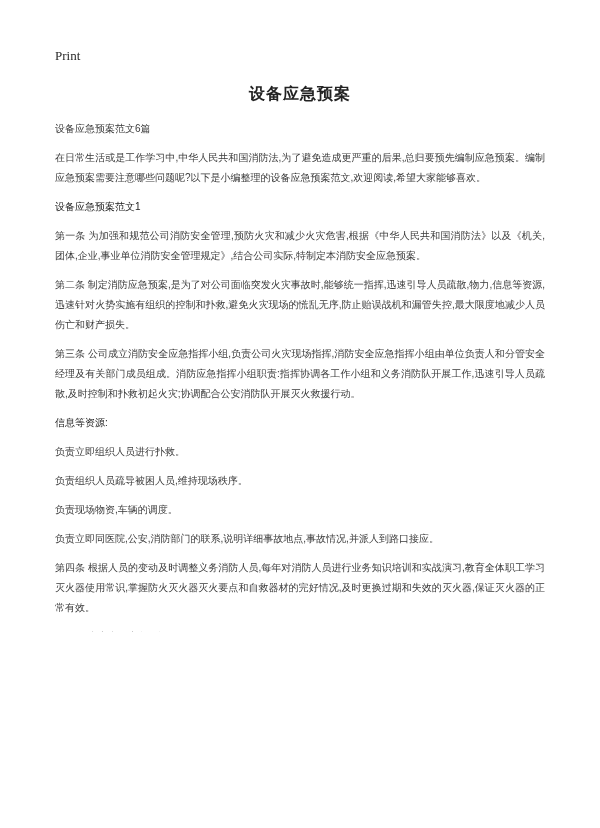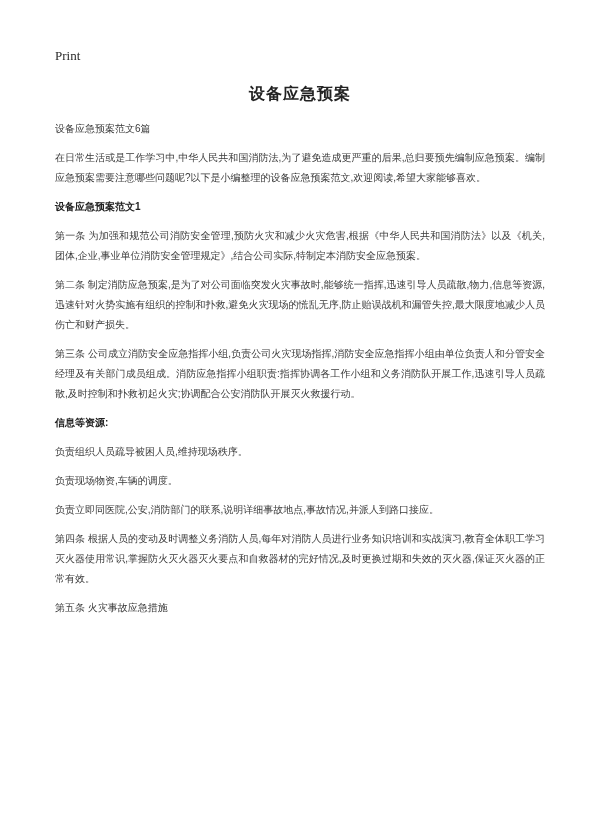--- a/index.html
+++ b/index.html
@@ -38,21 +38,21 @@
   }
   .block {
     font-size: 10px;
     line-height: 20px;
     color: #3a3a3a;
     margin: 9px 0;
     text-align: justify;
     text-justify: inter-ideograph;
   }
   .block.heading {
-    font-weight: bold;
+    font-weight: normal;
     color: #222222;
   }
 </style>
 </head>
 <body>
 
 <div class="page">
 
   <button class="print-link">Print</button>
 
@@ -65,20 +65,21 @@
   <div class="block heading">设备应急预案范文1</div>
 
   <div class="block">第一条 为加强和规范公司消防安全管理,预防火灾和减少火灾危害,根据《中华人民共和国消防法》以及《机关,团体,企业,事业单位消防安全管理规定》,结合公司实际,特制定本消防安全应急预案。</div>
 
   <div class="block">第二条 制定消防应急预案,是为了对公司面临突发火灾事故时,能够统一指挥,迅速引导人员疏散,物力,信息等资源,迅速针对火势实施有组织的控制和扑救,避免火灾现场的慌乱无序,防止贻误战机和漏管失控,最大限度地减少人员伤亡和财产损失。</div>
 
   <div class="block">第三条 公司成立消防安全应急指挥小组,负责公司火灾现场指挥,消防安全应急指挥小组由单位负责人和分管安全经理及有关部门成员组成。消防应急指挥小组职责:指挥协调各工作小组和义务消防队开展工作,迅速引导人员疏散,及时控制和扑救初起火灾;协调配合公安消防队开展灭火救援行动。</div>
 
   <div class="block heading">信息等资源:</div>
 
+  <div class="block">负责立即组织人员进行扑救。</div>
 
   <div class="block">负责组织人员疏导被困人员,维持现场秩序。</div>
 
   <div class="block">负责现场物资,车辆的调度。</div>
 
   <div class="block">负责立即同医院,公安,消防部门的联系,说明详细事故地点,事故情况,并派人到路口接应。</div>
 
   <div class="block">第四条 根据人员的变动及时调整义务消防人员,每年对消防人员进行业务知识培训和实战演习,教育全体职工学习灭火器使用常识,掌握防火灭火器灭火要点和自救器材的完好情况,及时更换过期和失效的灭火器,保证灭火器的正常有效。</div>
 
   <div class="block">第五条 火灾事故应急措施</div>

